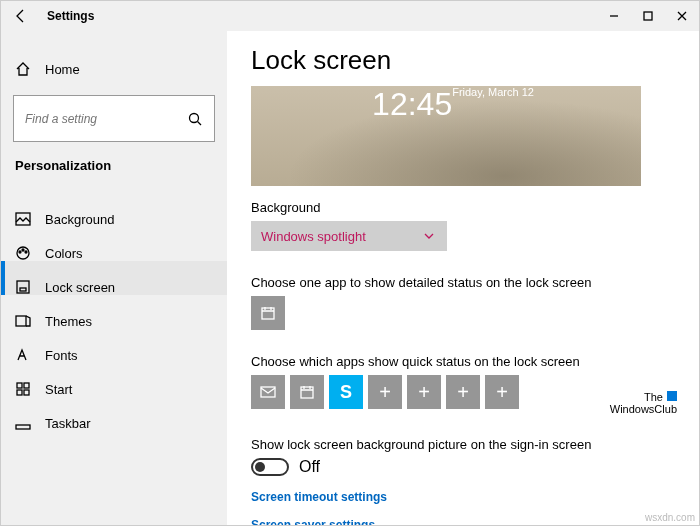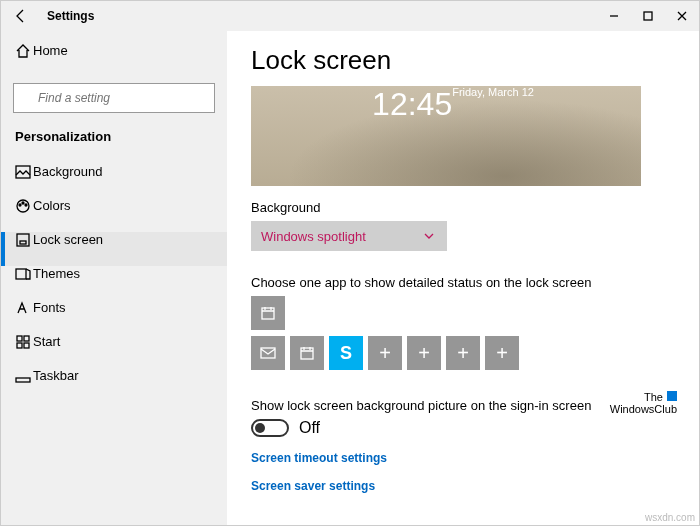--- a/index.html
+++ b/index.html
@@ -3,24 +3,24 @@
 <meta charset="utf-8">
 <style>
 * { margin: 0; padding: 0; box-sizing: border-box; font-family: "Segoe UI", Arial, sans-serif; }
 body { width: 700px; height: 526px; background: #fff; overflow: hidden; border: 1px solid #ccc; position: relative; }
 .titlebar { height: 30px; display: flex; align-items: center; padding-left: 12px; font-size: 12px; background: #f0f0f0; font-weight: bold; }
 .titlebar .tb-left { display: flex; align-items: center; gap: 18px; }
 .titlebar .wincontrols { position: absolute; right: 0; top: 0; display: flex; }
 .titlebar .wc { width: 34px; height: 30px; display: flex; align-items: center; justify-content: center; cursor: pointer; }
 .main { display: flex; height: calc(100% - 30px); }
 .sidebar { width: 226px; background: #f0f0f0; padding: 12px 0; display: flex; flex-direction: column; }
-.side-item { display: flex; align-items: flex-start; gap: 2px; height: 34px; padding: 0 14px; font-size: 13px; cursor: pointer; }
+.side-item { display: flex; align-items: flex-end; gap: 14px; height: 34px; padding: 0 14px; font-size: 13px; cursor: pointer; }
 .side-item.selected { border-left: 4px solid #0078d7; padding-left: 10px; background: #e6e6e6; }
 .side-section-title { font-size: 13px; font-weight: 700; padding: 8px 14px 6px; }
-.search-box { margin: 6px 12px 8px; height: 30px; border: 1px solid #999; background: #fff; display: flex; align-items: center; padding: 0 24px; }
+.search-box { margin: 18px 12px 8px; height: 47px; border: 1px solid #999; background: #fff; display: flex; align-items: center; padding: 0 11px; }
 .search-box input { border: none; outline: none; flex: 1; font-size: 12px; background: transparent; font-style: italic; color: #666; }
 .icon { width: 16px; height: 16px; display: inline-flex; align-items: center; justify-content: center; }
 .content { flex: 1; padding: 14px 24px 10px 24px; overflow-y: auto; }
 .content h1 { font-size: 26px; font-weight: 400; margin-bottom: 10px; }
 .preview { width: 390px; height: 100px; background: #c8bda6; position: relative; color: #fff; display: flex; flex-direction: row; justify-content: center; padding-left: 14px; }
 .preview::before { content: ""; position: absolute; inset: 0; background:
   radial-gradient(ellipse at 65% 90%, rgba(120,110,90,0.6) 0, transparent 60%),
   linear-gradient(#cabfaa,#b8ac94); }
 .preview .pt { position: relative; z-index: 1; }
 .preview .time { font-size: 32px; font-weight: 300; }
@@ -183,20 +183,21 @@
       <div class="appbox">
         <span class="icon">
             <svg viewBox="0 0 16 16">
               <rect x="2" y="3" width="12" height="11"></rect>
               <path d="M2 6h12M5 2v3M11 2v3"></path>
             </svg>
           </span>
       </div>
     </div>
 
+    <div class="label" style="margin-top:24px">Choose which apps show quick status on the lock screen</div>
     <div class="appbox-row">
       <div class="appbox">
           <span class="icon">
             <svg viewBox="0 0 16 16">
               <rect x="1" y="3" width="14" height="10"></rect>
               <path d="M1 4l7 5 7-5"></path>
             </svg>
           </span>
         </div>
       <div class="appbox">

